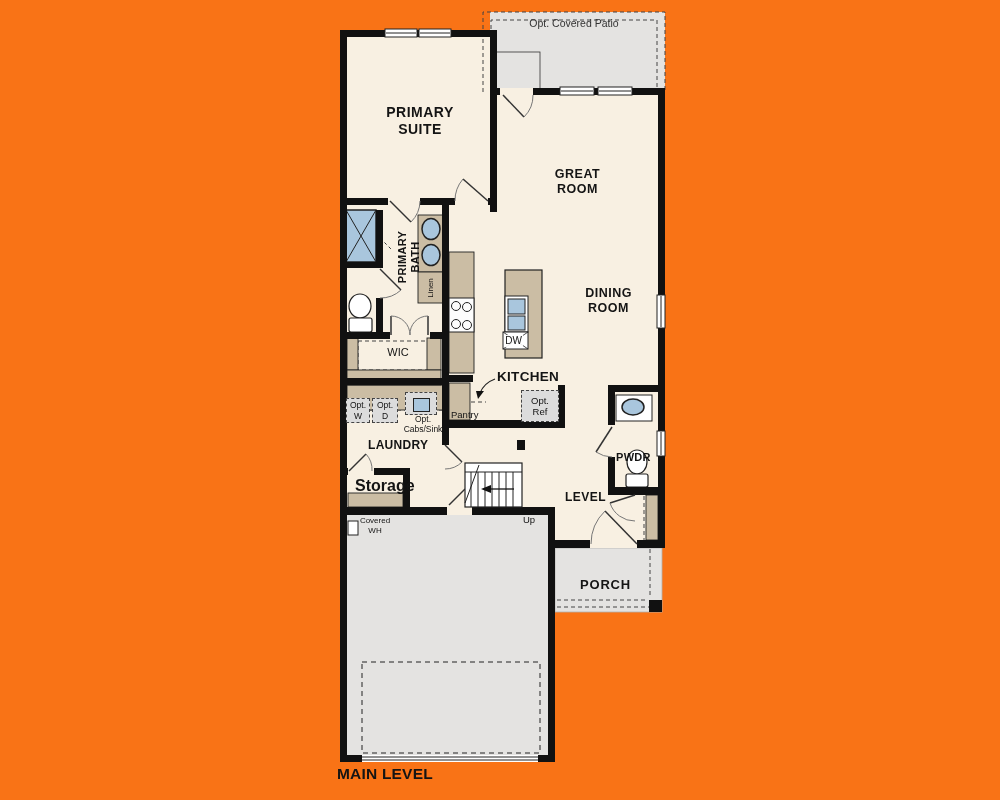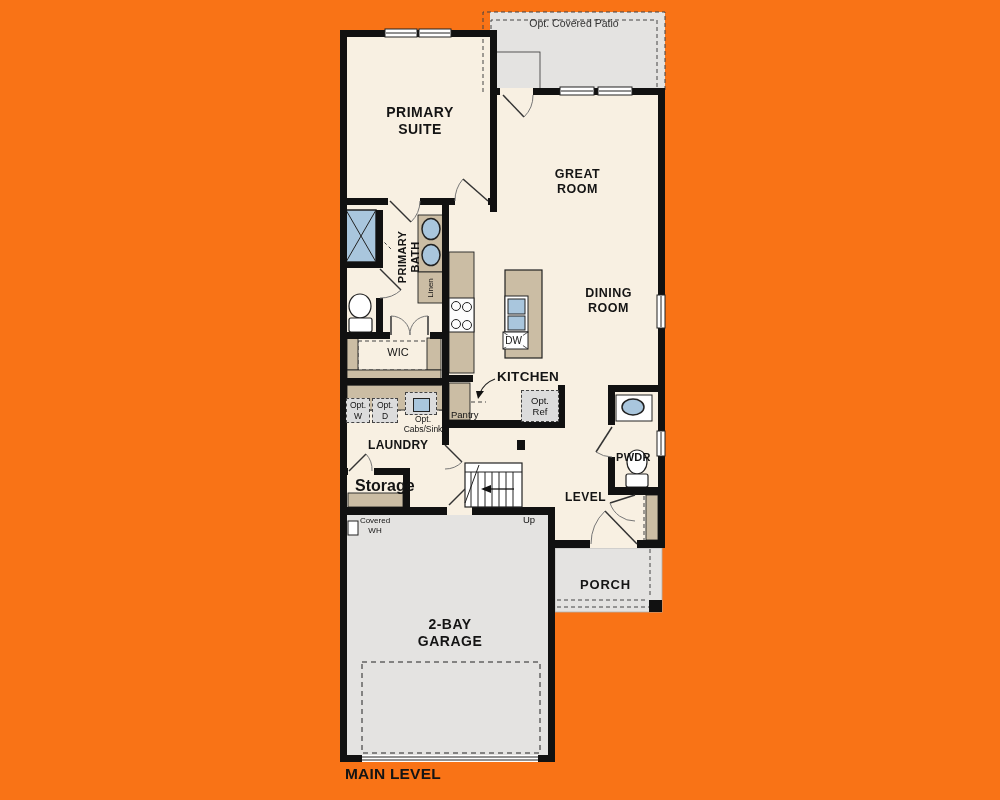--- a/index.html
+++ b/index.html
@@ -282,31 +282,27 @@
   <div class="lbl" style="left:355px;top:476px;font-size:16px;font-weight:bold;">Storage</div>
 
   <div class="lbl" style="left:523px;top:482px;font-size:9.5px;margin-top:32px;">Up</div>
 
   <div class="lbl b" style="left:565px;top:490px;font-size:12px;letter-spacing:0.5px;">LEVEL</div>
 
   <div class="lbl b" style="left:616px;top:434px;font-size:11px;letter-spacing:0.3px;margin-top:17px;">PWDR</div>
 
   <div class="lbl b" style="left:580px;top:565px;font-size:13px;letter-spacing:0.8px;margin-top:12px;">PORCH</div>
 
-  <div class="lbl ctr b" style="left:400px;top:616px;width:100px;font-size:14px;letter-spacing:0.5px;">
-    <div>2-BAY</div>
-    <div>GARAGE</div>
-  </div>
 
   <div class="lbl ctr" style="left:357px;top:516px;width:36px;font-size:8px;line-height:1.25;">
     <div>Covered</div>
     <div>WH</div>
   </div>
 
-  <div class="lbl b" style="left:345px;top:765px;font-size:15.5px;letter-spacing:0.2px;">MAIN LEVEL</div>
+  <div class="lbl b" style="left:337px;top:765px;font-size:15.5px;letter-spacing:0.2px;">MAIN LEVEL</div>
 
   <div class="optbox" style="left:346px;top:398px;width:24px;height:25px;">
     <div>Opt.</div>
     <div>W</div>
   </div>
 
   <div class="optbox" style="left:372px;top:398px;width:26px;height:25px;">
     <div>Opt.</div>
     <div>D</div>
   </div>

